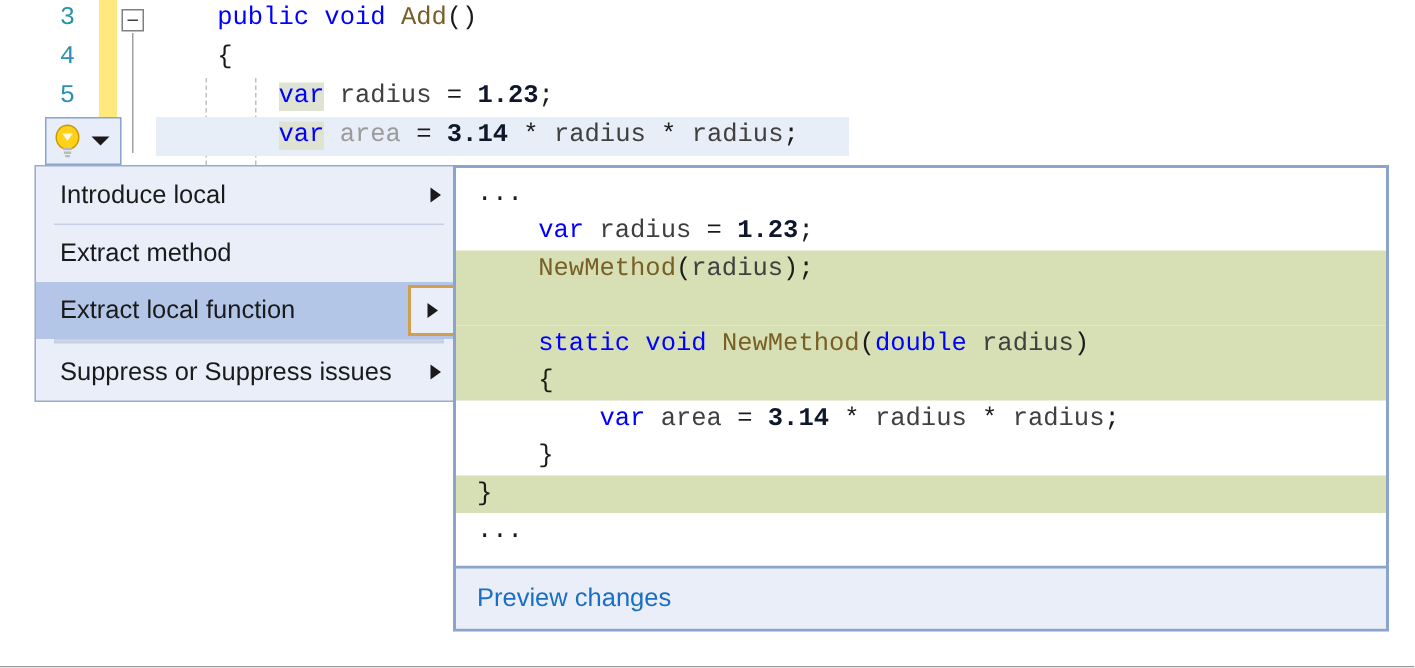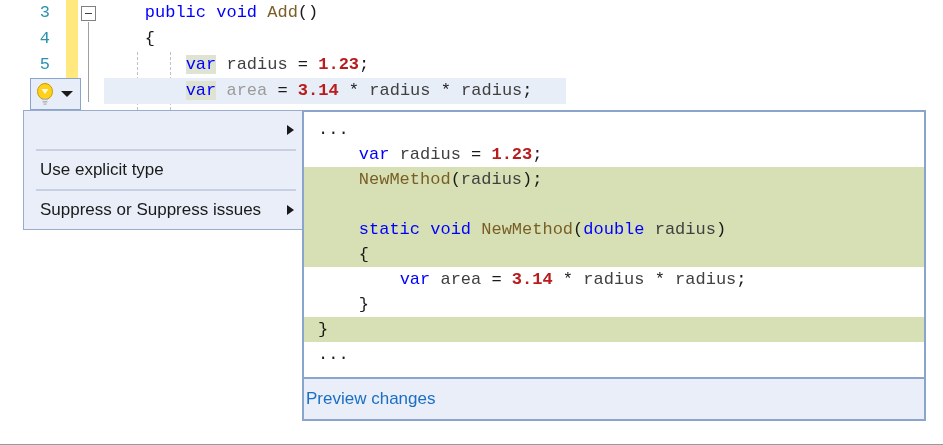--- a/index.html
+++ b/index.html
@@ -89,21 +89,21 @@
     font-family: "Liberation Mono", monospace;
     font-size: 17px;
     white-space: pre;
   }
   .code-line {
     height: 26px;
     line-height: 26px;
   }
   .kw   { color: #0000ff; }
   .meth { color: #795e26; }
-  .num  { color: #b91c1c; font-weight: bold; }
+  .num  { color: #0f172a; font-weight: bold; }
   .punct{ color: #1a1a1a; }
   .ident{ color: #404040; }
   .unused { color: #9b9b9b; }
   .varhl { background: #dfe4d2; }
   .sel-band {
     position: absolute;
     left: 104px;
     top: 78px;
     width: 462px;
     height: 26px;
@@ -224,21 +224,21 @@
   .p-line.added {
     background: #d6e0b4;
   }
   .preview-footer {
     flex: 0 0 auto;
     height: 42px;
     background: #e9eef8;
     border-top: 2px solid #8aa4cc;
     display: flex;
     align-items: center;
-    padding-left: 2px;
+    padding-left: 14px;
     box-sizing: border-box;
   }
   .preview-link {
     font-size: 17px;
     color: #1a6fc4;
     cursor: pointer;
   }
 </style>
 </head>
 <body>
@@ -276,27 +276,34 @@
         <rect x="8" y="16.5" width="6" height="1.6" fill="#b8b8b8"></rect>
         <rect x="8.6" y="19" width="4.8" height="1.6" fill="#b8b8b8"></rect>
         <rect x="9.4" y="21.4" width="3.2" height="1.4" fill="#b8b8b8"></rect>
       </svg>
     </span>
     <span class="bulb-caret"></span>
   </div>
 
   <div class="ctx-menu" id="ctx-menu">
       <div class="menu-item">
+        <span>Introduce local</span>
         <span class="sub-arrow"></span>
       </div>
-      <div class="menu-sep"></div>
       <div class="menu-sep"></div>
       <div class="menu-item">
-        <span>Use explicit type</span>
-      </div>
+        <span>Extract method</span>
+      </div>
+      <div class="menu-item selected">
+        <span>Extract local function</span>
+        <span class="sub-arrow-box">
+          <span class="sub-arrow"></span>
+        </span>
+      </div>
+      <div class="menu-sep"></div>
       <div class="menu-sep"></div>
       <div class="menu-sep"></div>
       <div class="menu-item">
         <span>Suppress or Suppress issues</span>
         <span class="sub-arrow"></span>
       </div>
     </div>
 
   <div class="preview-panel">
     <div class="preview-code" id="preview-code"><div class="p-line" style="padding-left: 14px;"><span class="punct">...</span></div><div class="p-line" style="padding-left: 14px;"><span>    </span><span class="kw">var</span><span class="punct"> </span><span class="ident">radius</span><span class="punct"> = </span><span class="num">1.23</span><span class="punct">;</span></div><div class="p-line added" style="padding-left: 14px;"><span>    </span><span class="meth">NewMethod</span><span class="punct">(</span><span class="ident">radius</span><span class="punct">);</span></div><div class="p-line added" style="padding-left: 14px;"><span class="punct"> </span></div><div class="p-line added" style="padding-left: 14px;"><span>    </span><span class="kw">static</span><span class="punct"> </span><span class="kw">void</span><span class="punct"> </span><span class="meth">NewMethod</span><span class="punct">(</span><span class="kw">double</span><span class="punct"> </span><span class="ident">radius</span><span class="punct">)</span></div><div class="p-line added" style="padding-left: 14px;"><span>    </span><span class="punct">{</span></div><div class="p-line" style="padding-left: 14px;"><span>        </span><span class="kw">var</span><span class="punct"> </span><span class="ident">area</span><span class="punct"> = </span><span class="num">3.14</span><span class="punct"> * </span><span class="ident">radius</span><span class="punct"> * </span><span class="ident">radius</span><span class="punct">;</span></div><div class="p-line" style="padding-left: 14px;"><span>    </span><span class="punct">}</span></div><div class="p-line added" style="padding-left: 14px;"><span class="punct">}</span></div><div class="p-line" style="padding-left: 14px;"><span class="punct">...</span></div></div>

